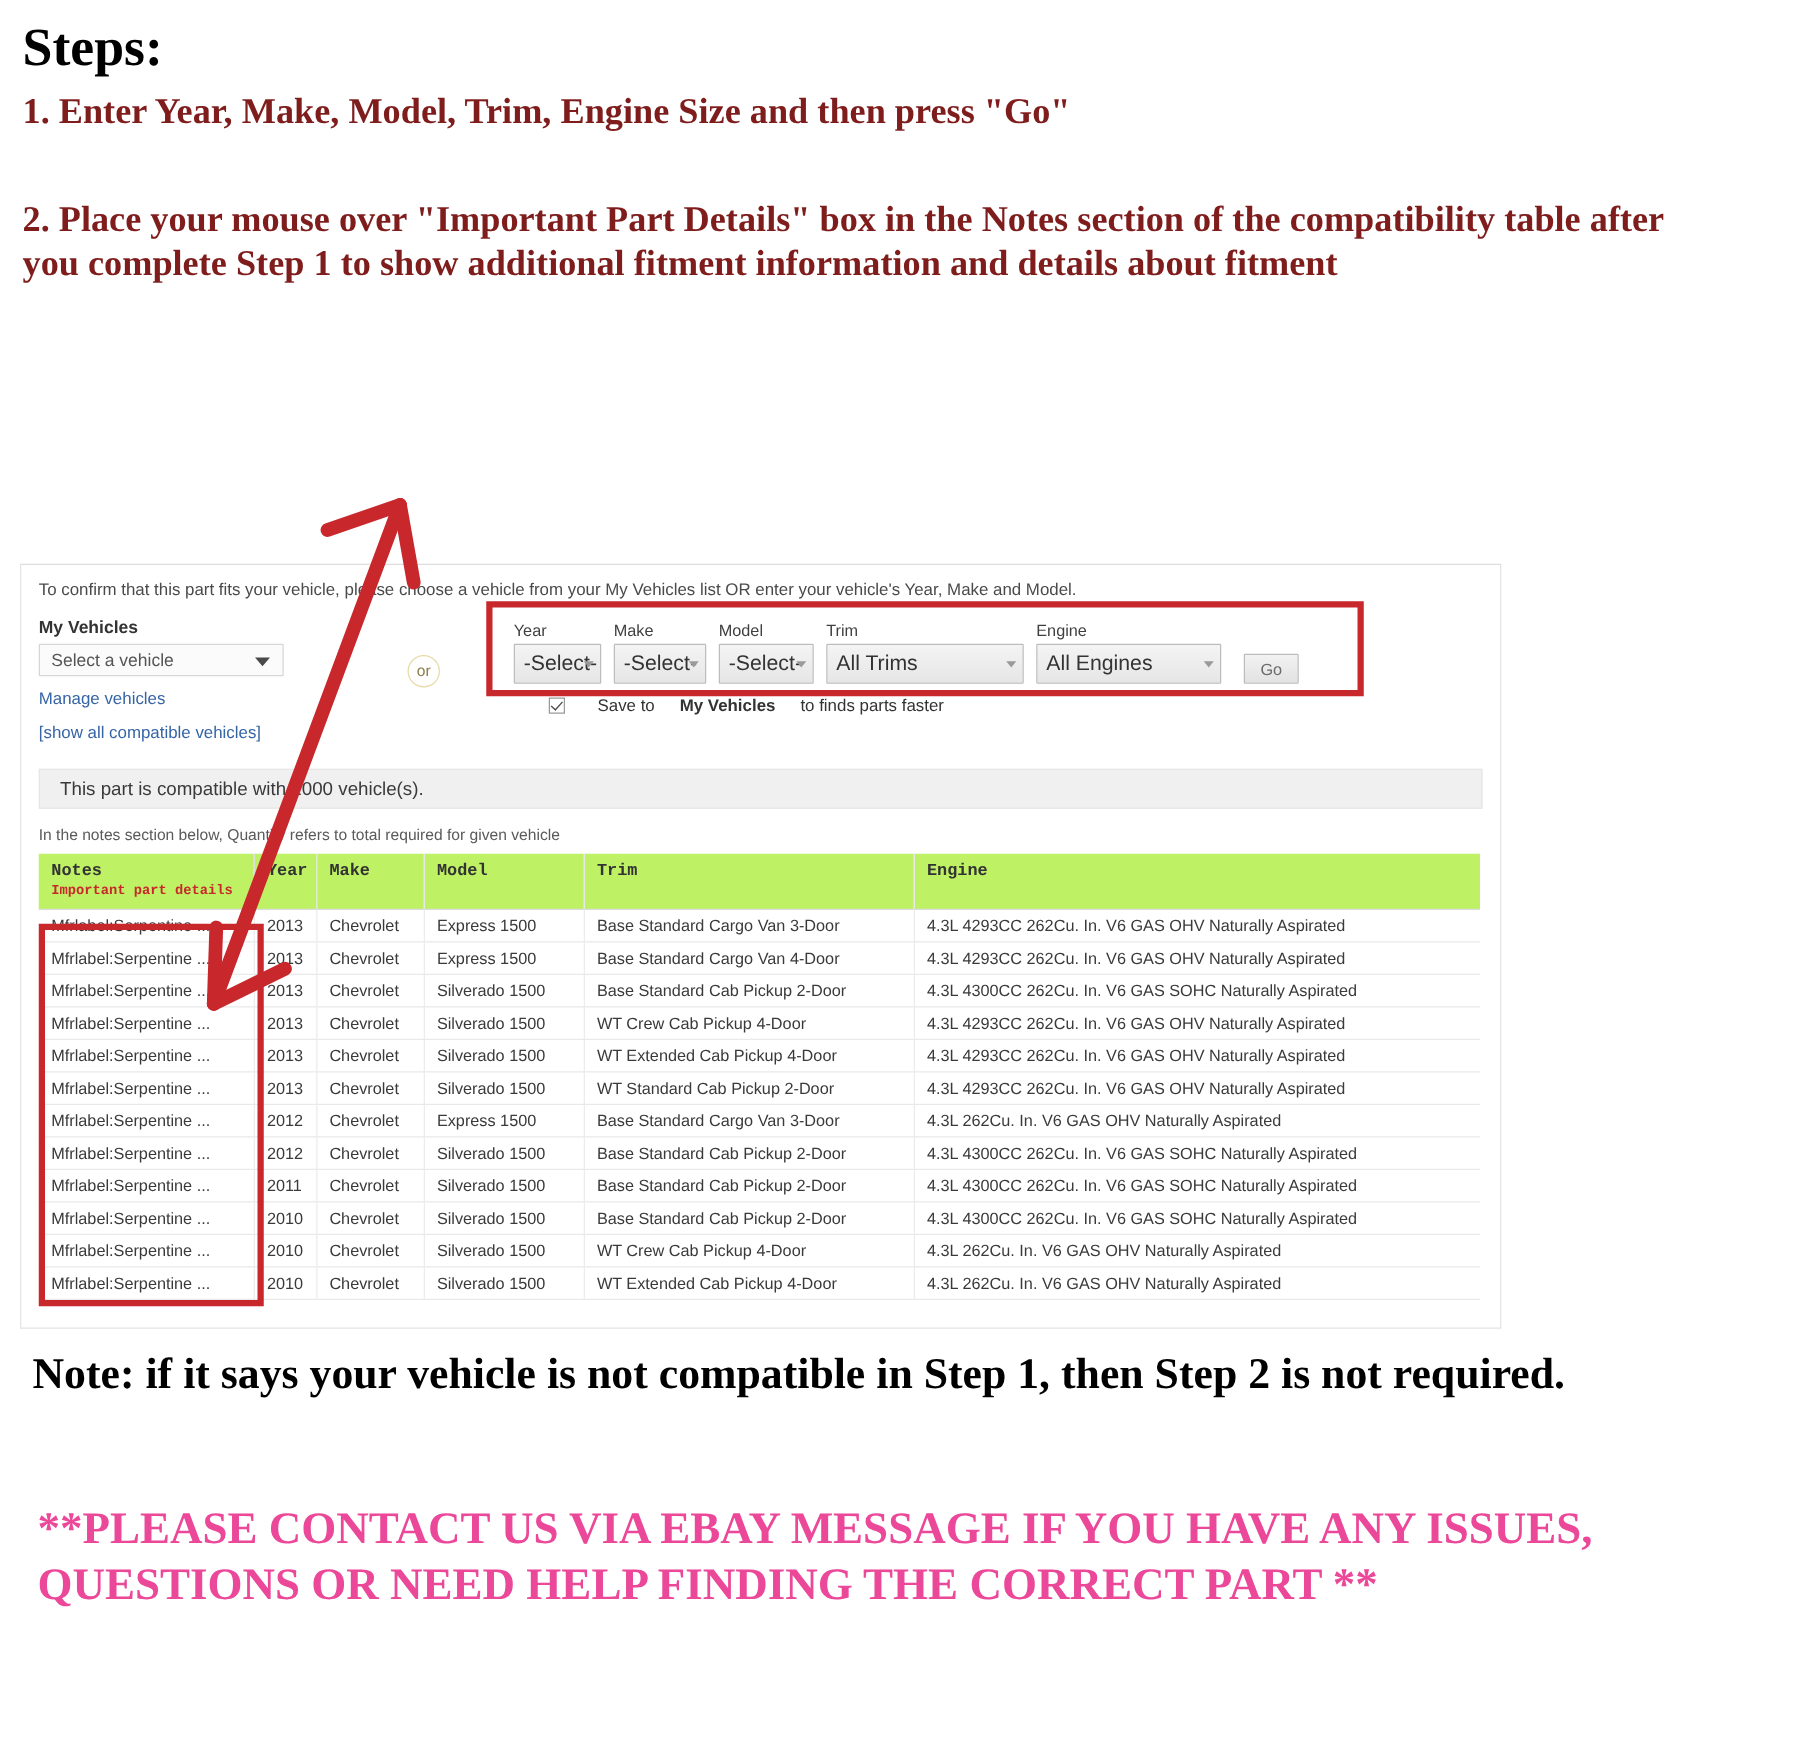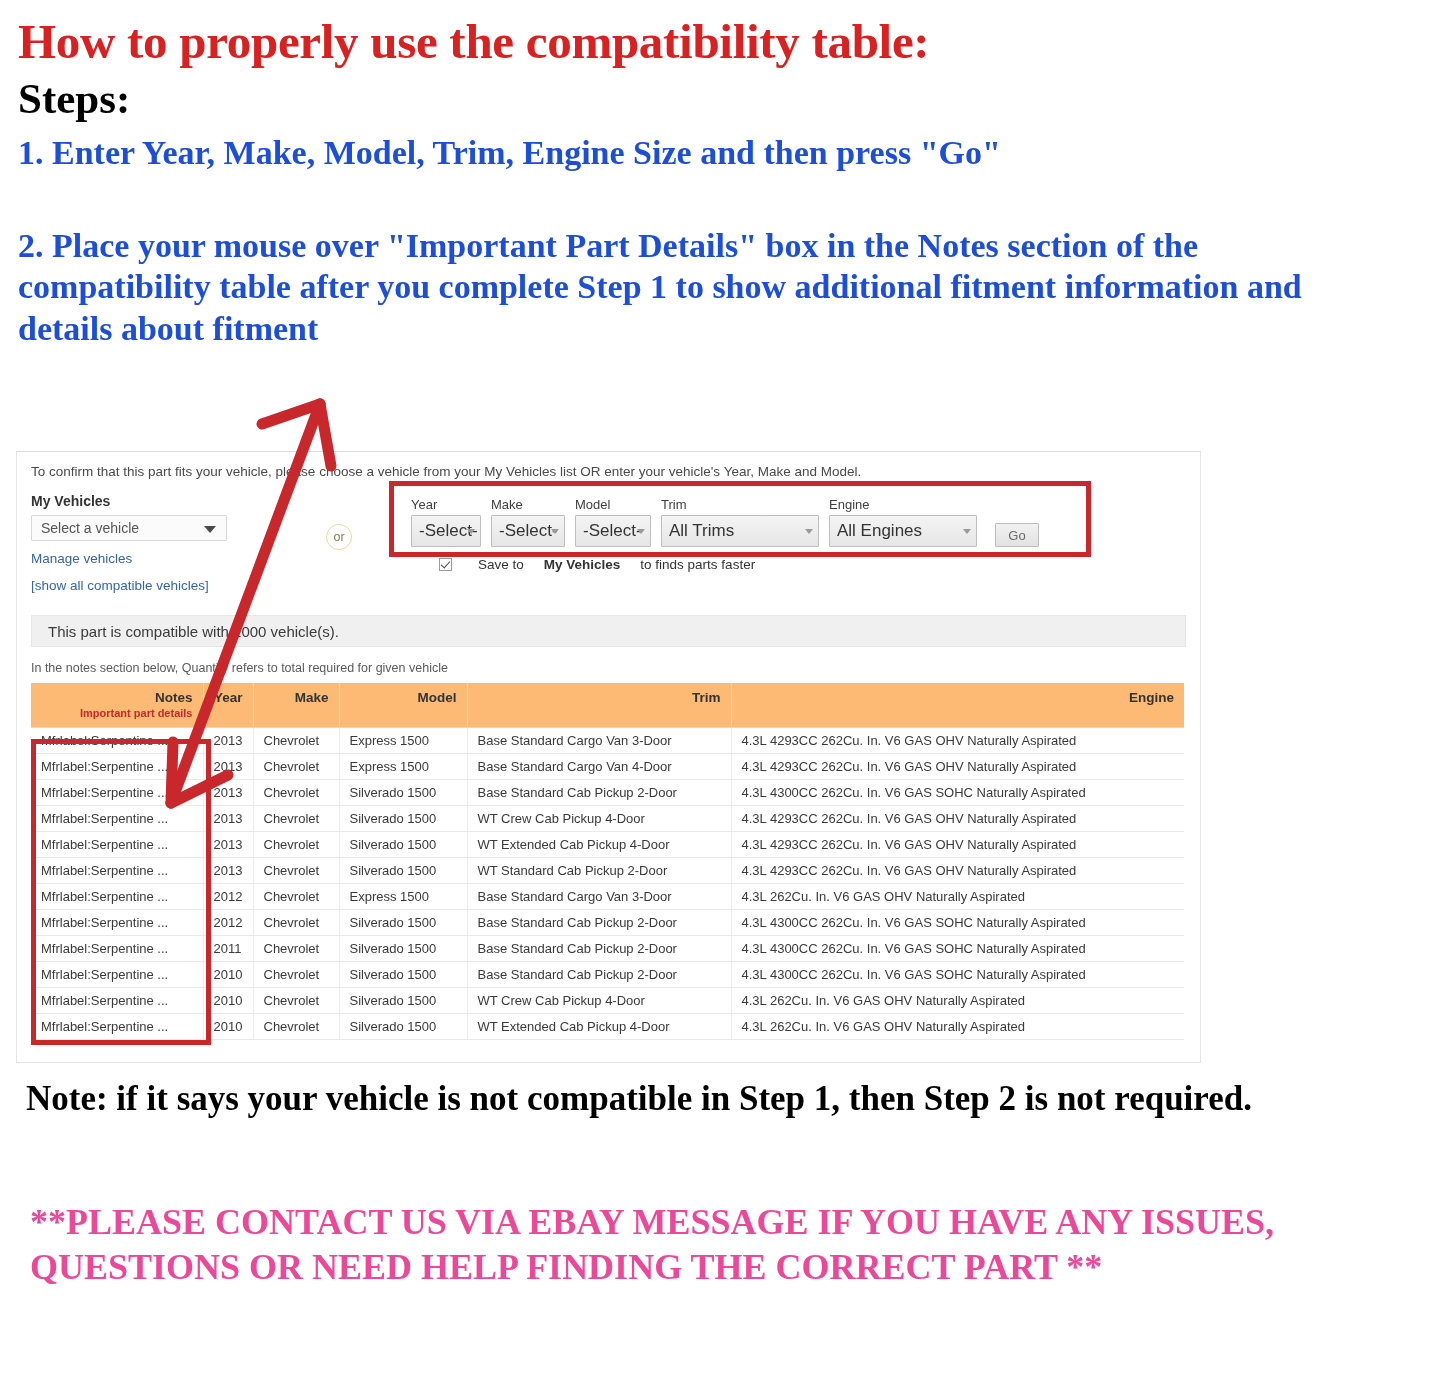--- a/index.html
+++ b/index.html
@@ -33,24 +33,24 @@
   }
   .steps-label {
     color: #000000;
     font-family: "Liberation Serif", serif;
     font-weight: bold;
     font-size: 43px;
     line-height: 1.06;
     margin: 0 0 4px 0;
   }
   .step-line {
-    color: #1d4ed8;
+    color: #7f1d1d;
     font-family: "Liberation Serif", serif;
     font-weight: bold;
-    font-size: 34px;
+    font-size: 29px;
     line-height: 1.22;
     margin: 0;
   }
   .step-one { margin-top: 10px; }
   .step-two {
     margin-top: 52px;
     width: 1320px;
   }
 
   
@@ -269,30 +269,31 @@
 
   
   table.compat-table {
     width: 1153px;
     border-collapse: collapse;
     table-layout: fixed;
     font-size: 13px;
     color: #2f2f2f;
   }
   table.compat-table th {
-    background: #fdba74;
-    text-align: right;
+    background: #bef264;
+    text-align: left;
     font-weight: bold;
     font-size: 13.5px;
     color: #333333;
     padding: 7px 10px 8px 10px;
     border-bottom: 1px solid #dcdcdc;
     border-right: 1px solid #e8e8e8;
     vertical-align: top;
     height: 42px;
+    font-family: Liberation Mono, monospace;
   }
   table.compat-table th.notes-th { border-right: 1px solid #e0e0e0; }
   .notes-sub {
     display: block;
     color: #c8282c;
     font-size: 11px;
     font-weight: bold;
     margin-top: 2px;
   }
   table.compat-table td {
@@ -357,21 +358,20 @@
     font-family: "Liberation Serif", serif;
     font-weight: bold;
     font-size: 36px;
     line-height: 1.25;
   }
 </style>
 </head>
 <body>
 
 <div class="instructions">
-  <p class="headline">How to properly use the compatibility table:</p>
   <p class="steps-label">Steps:</p>
   <p class="step-line step-one">1. Enter Year, Make, Model, Trim, Engine Size and then press "Go"</p>
   <p class="step-line step-two">2. Place your mouse over "Important Part Details" box in the Notes section of the compatibility table after you complete Step 1 to show additional fitment information and details about fitment</p>
 </div>
 
 <div class="compat-panel">
   <div class="compat-inner">
 
     <div class="compat-sub">To confirm that this part fits your vehicle, please choose a vehicle from your My Vehicles list OR enter your vehicle's Year, Make and Model.</div>
 

